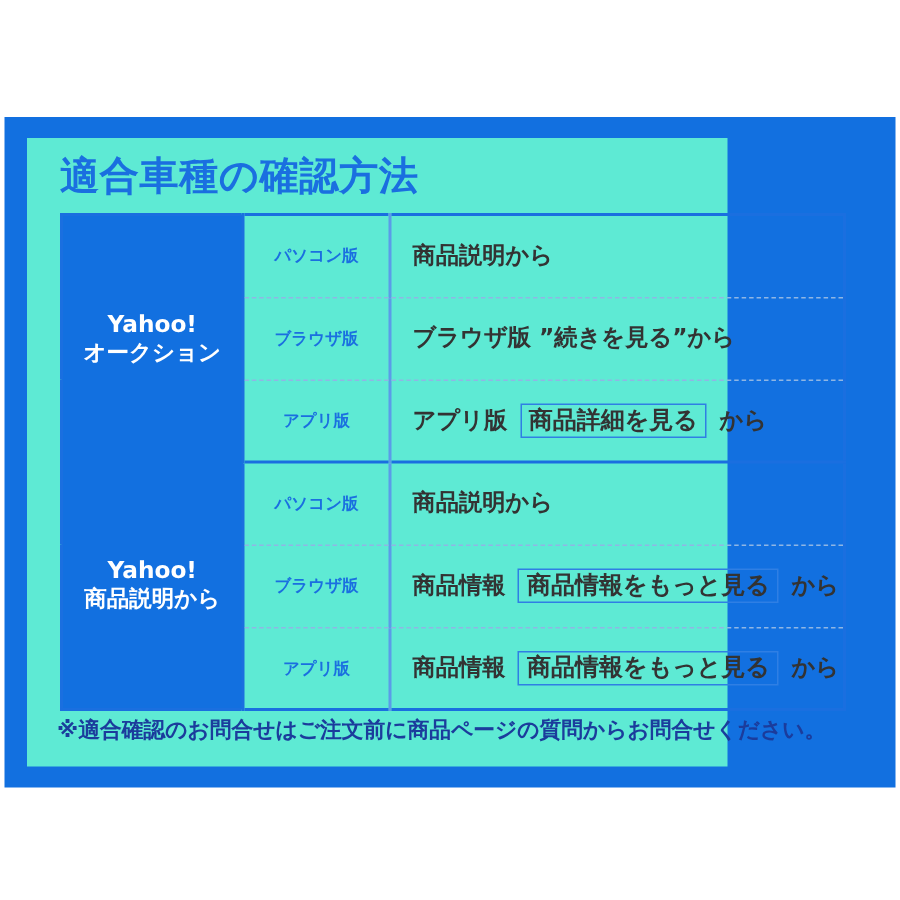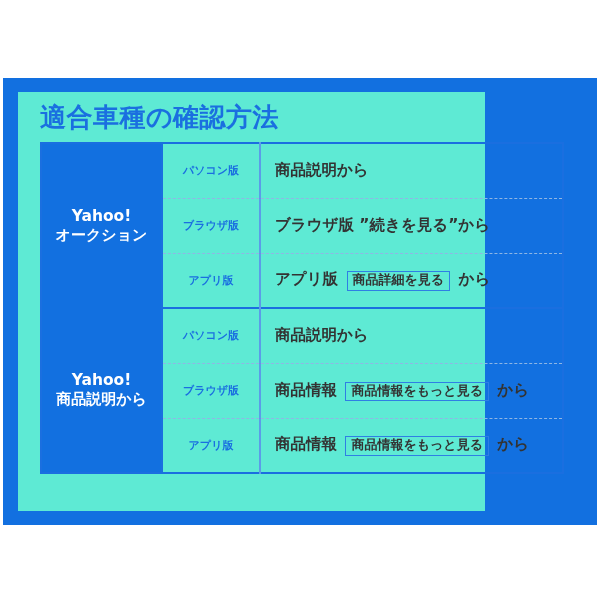--- a/index.html
+++ b/index.html
@@ -106,21 +106,21 @@
   tr.group-top > td.platform-cell,
   tr.dashed-top > td.platform-cell {
     border-top: none;
   }
 
   .boxed {
     display: inline-block;
     border: 1.5px solid #2f7fe4;
     padding: 1px 5px 2px 5px;
     margin: 0 3px;
-    font-size: 13px;
+    font-size: 16px;
     color: #333333;
     line-height: 1.15;
   }
 
   
   #footnote {
     position: absolute;
     left: 20px;
     top: 385px;
     font-size: 14.5px;
@@ -187,15 +187,16 @@
           <td class="device-cell">アプリ版</td>
           <td class="detail-cell">
             <span>商品情報</span>
             <span class="boxed">商品情報をもっと見る</span>
             <span>から</span>
           </td>
         </tr>
       </tbody>
     </table>
 
+    <div id="footnote">※適合確認のお問合せはご注文前に商品ページの質問からお問合せください。</div>
 
   </div>
 </div>
 
 </body></html>

